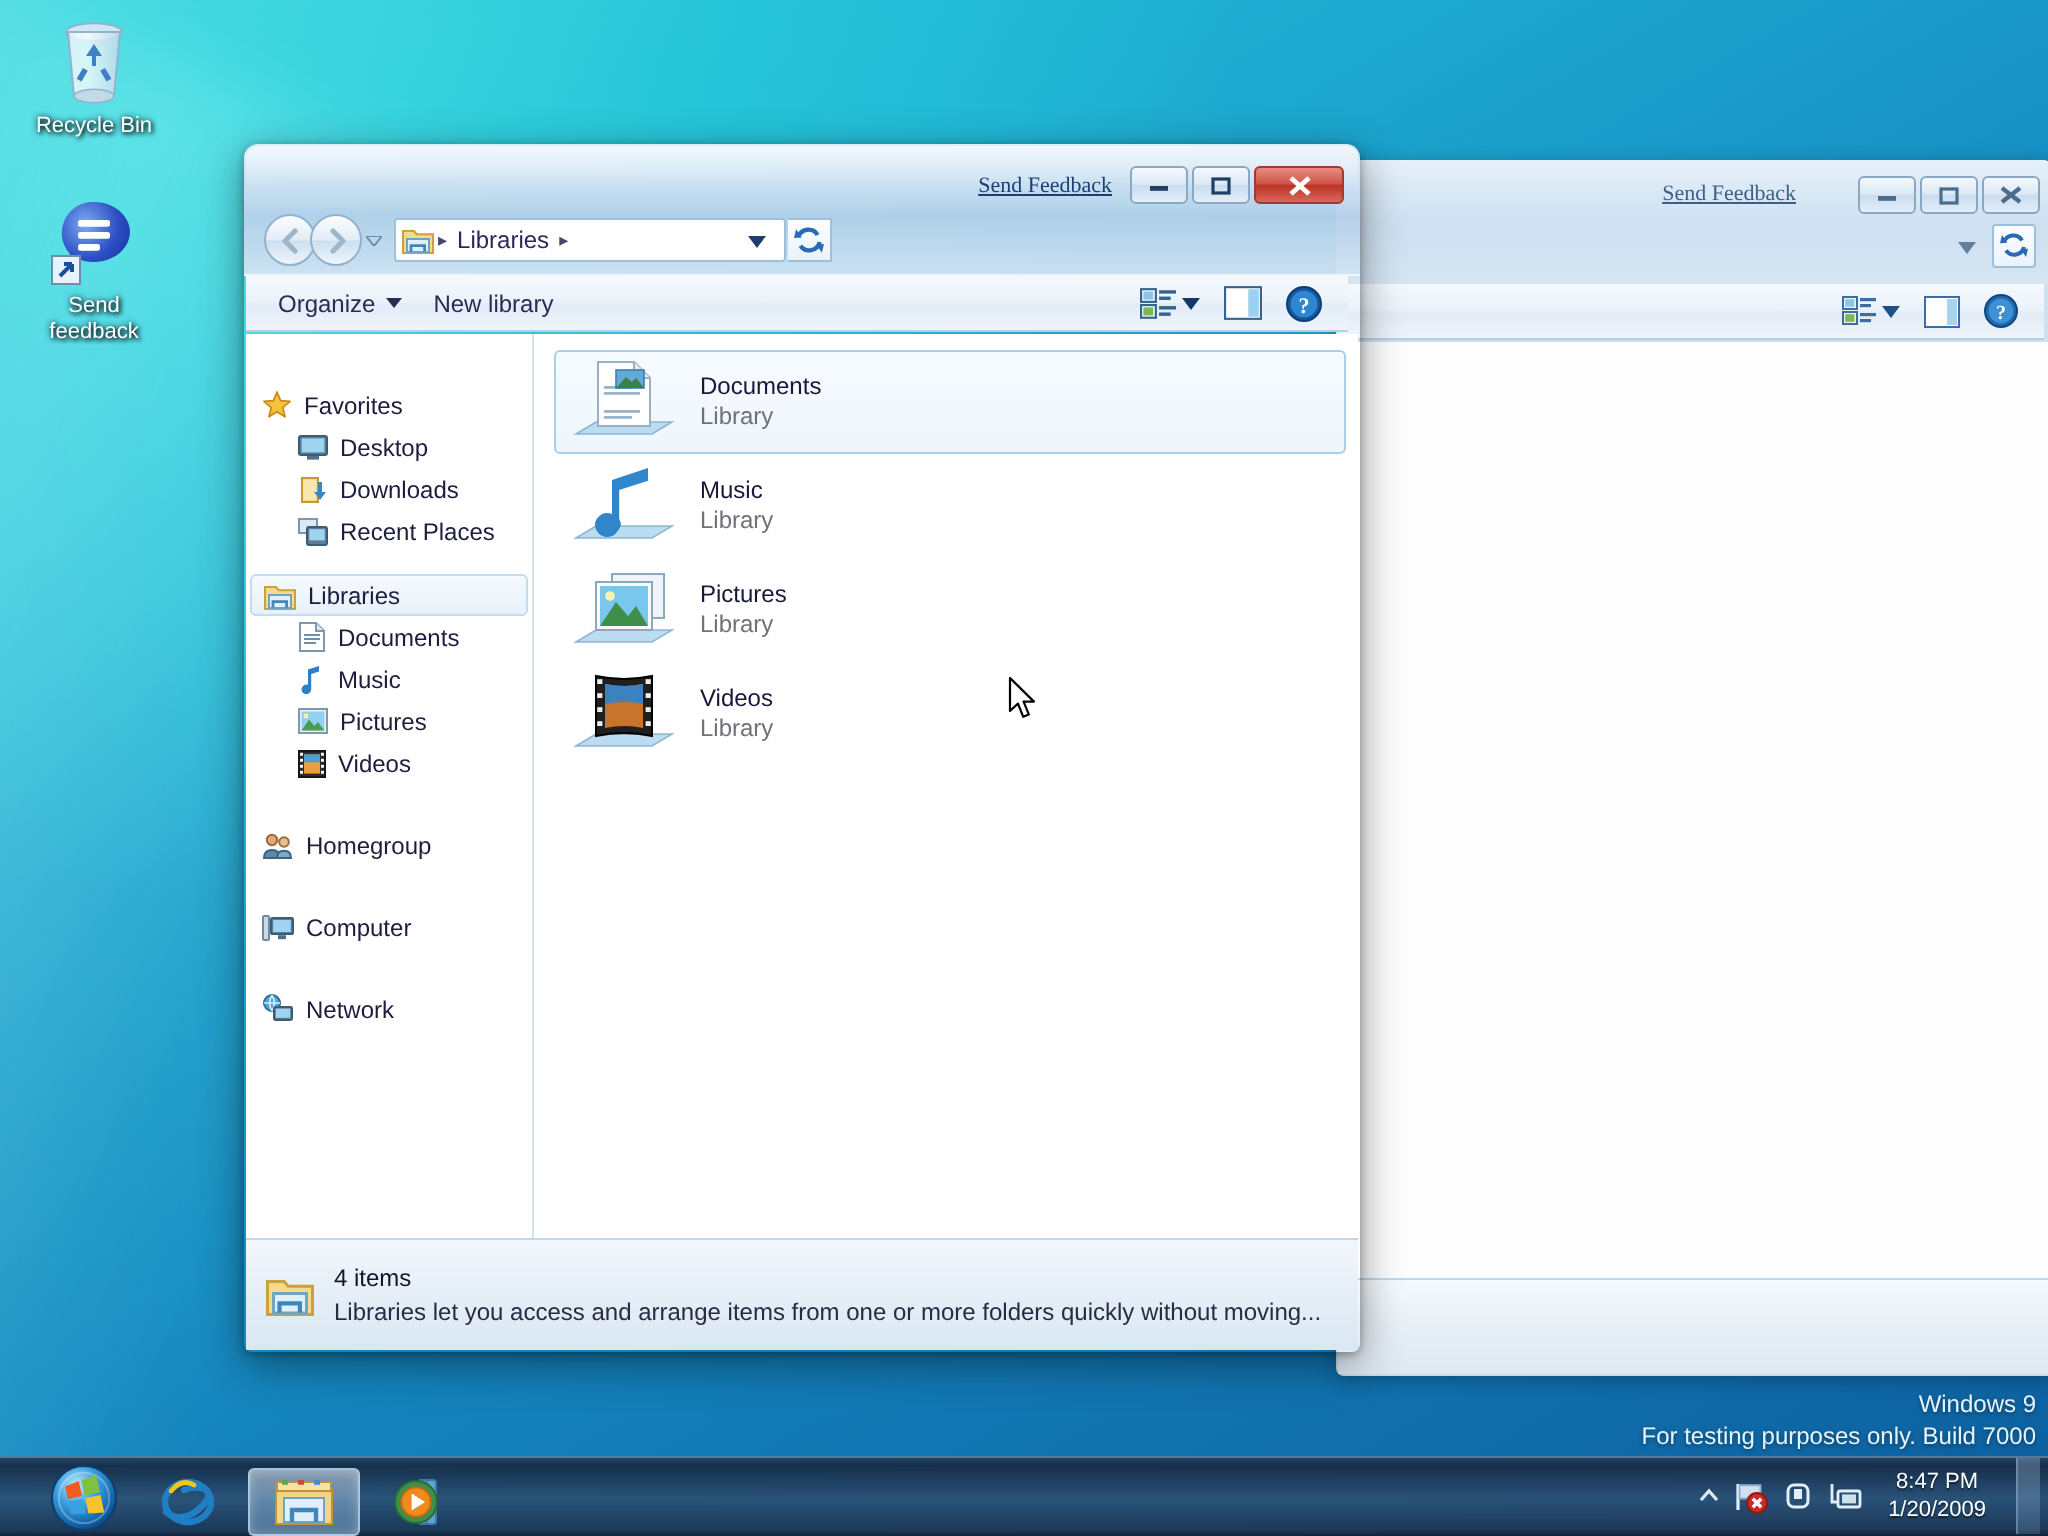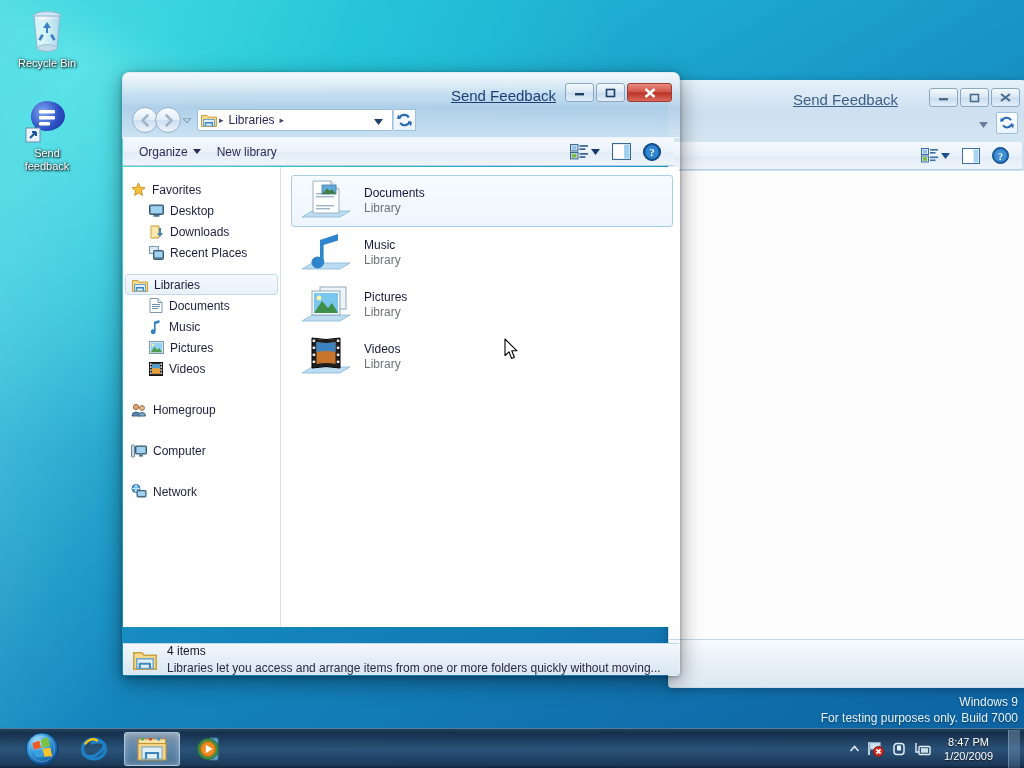--- a/index.html
+++ b/index.html
@@ -77,22 +77,22 @@
   }
   .glass-hilite {
     position:absolute; left:1px; right:1px; top:1px; height: 22px;
     background: linear-gradient(180deg, rgba(255,255,255,.62), rgba(255,255,255,0));
     border-radius: 6px 6px 0 0;
     pointer-events: none;
   }
 
   
   .send-feedback {
-    position: absolute; font-size: 15px; color: #1b3f73;
-    text-decoration: underline; cursor: pointer; white-space: nowrap;
+    position: absolute; font-size: 11px; color: #1b3f73;
+    text-decoration: underline; cursor: pointer; white-space: nowrap; font-family: Liberation Serif, serif;
   }
   .caption-btns { position: absolute; display: flex; gap: 2px; }
   .cap {
     width: 29px; height: 19px;
     border: 1px solid #8aa8c4;
     border-radius: 3px;
     background: linear-gradient(180deg, #f4f9fd 0%, #dbe8f4 48%, #c9dcee 52%, #e3eefa 100%);
     display:flex; align-items:center; justify-content:center;
     cursor: pointer;
   }
@@ -154,24 +154,24 @@
   .cmdbtn {
     font-size: 12px; color: #2b2b52; padding: 4px 8px; border-radius: 3px;
     display:flex; align-items:center; gap:5px; cursor: pointer; white-space: nowrap;
   }
   .cmd-right { margin-left: auto; display:flex; align-items:center; gap: 2px; padding-right: 4px; }
   .iconbtn { padding: 3px 5px; border-radius:3px; cursor:pointer; display:flex; align-items:center; gap:3px; }
 
   
   .winbody { position: absolute; left:1px; right:1px; display:flex; background:#fff; }
   .navpane {
-    width: 158px; flex: none;
+    width: 144px; flex: none;
     background: #fff;
     border-right: 1px solid #d6e3ee;
-    padding-top: 12px;
+    padding-top: 25px;
     overflow: hidden;
   }
   .nav-item {
     display:flex; align-items:center; gap:6px;
     height: 21px; padding-left: 18px; font-size: 12px; color: #1d1d3d;
     cursor: pointer; white-space: nowrap;
   }
   .nav-item.root { font-weight: 400; padding-left: 8px; }
   .nav-item.child { padding-left: 26px; }
   .nav-item.selected {
@@ -191,34 +191,34 @@
   }
   .lib-item.selected {
     border-color: #a9cfe8;
     background: linear-gradient(180deg, #f6fbfe 0%, #eef6fd 100%);
   }
   .lib-text .t1 { font-size: 12px; color: #18183a; line-height: 15px; }
   .lib-text .t2 { font-size: 12px; color: #6f7278; line-height: 15px; }
 
   
   .statusbar {
-    position: absolute; left:1px; right:1px; bottom:1px; height: 32px;
+    position: absolute; left:1px; right:1px; bottom:1px; height: 56px;
     background: linear-gradient(180deg, #f2f7fc 0%, #e6eff8 45%, #dae7f3 100%);
     border-top: 1px solid #c4d8e8;
     display: flex; align-items: center; padding: 0 10px; gap: 10px;
   }
   .status-text .s1 { font-size: 12px; color: #14142e; line-height: 17px; }
   .status-text .s2 { font-size: 12px; color: #2a2a42; line-height: 17px; }
 
   
   #taskbar {
     position: absolute; left:0; right:0; bottom:0; height: 40px;
     background: linear-gradient(180deg, rgba(36,62,90,.93) 0%, rgba(22,44,70,.95) 10%, rgba(44,80,116,.92) 52%, rgba(28,54,84,.95) 92%, rgba(16,34,56,.97) 100%);
     border-top: 1px solid rgba(140,190,230,.55);
-    display: flex; align-items: center; padding-left: 17px;
+    display: flex; align-items: flex-end; padding-left: 17px;
   }
   #start-orb {
     width: 46px; height: 38px; margin-left: 2px;
     display:flex; align-items:center; justify-content:center; cursor:pointer;
   }
   .tb-btn {
     width: 56px; height: 34px; margin: 0 1px;
     display:flex; align-items:center; justify-content:center;
     border-radius: 3px; cursor: pointer; border: 1px solid transparent;
   }

